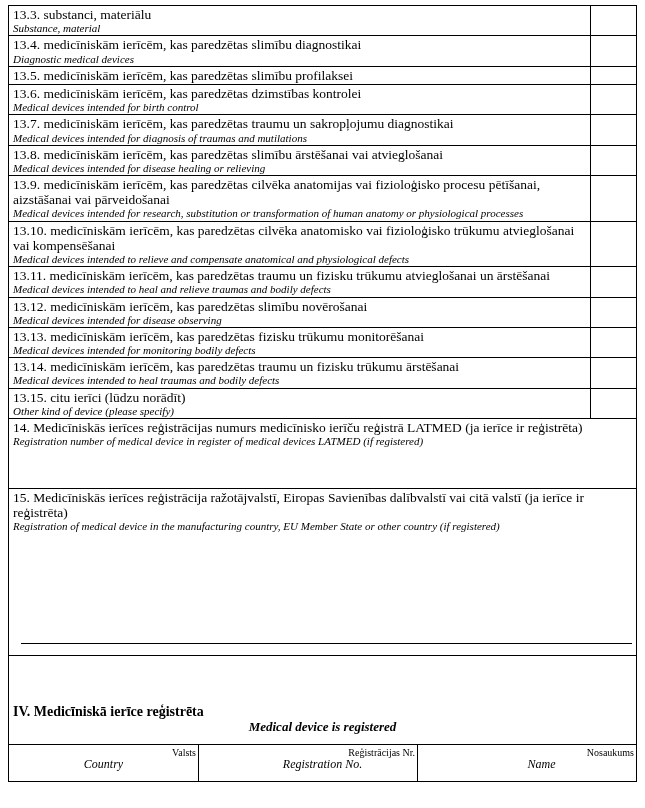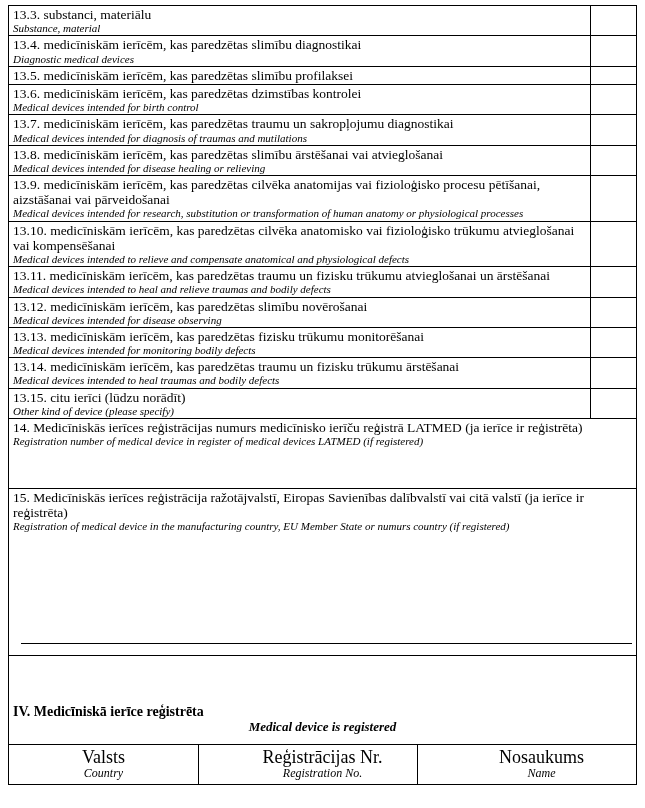--- a/index.html
+++ b/index.html
@@ -24,21 +24,21 @@
     border-bottom: 1px solid #000;
   }
   .section-row .cell-main { min-height: 44px; padding-top: 4px; margin-top: 44px; }
   .section-row .lv { font-weight: bold; font-size: 14px; }
   .section-row .en { font-weight: bold; font-style: italic; font-size: 13px; text-align: center; }
   .footer-row { display: flex; }
   .footer-row .fcell {
     flex: 1 1 0; text-align: center; padding: 2px 2px 4px 2px; min-height: 36px;
   }
   .footer-row .fcell + .fcell { border-left: 1px solid #000; padding-left: 31px; }
-  .footer-row .lv { font-size: 18px; }
+  .footer-row .lv { font-size: 10px; text-align: right; }
   .footer-row .en { font-size: 12px; }
   .doc-table > .footer-row { border-bottom: none; }
 </style>
 </head>
 <body>
 
 <div class="page">
   <div class="doc-table">
 
     <div class="trow">
@@ -147,21 +147,21 @@
     <div class="trow row14">
       <div class="cell-main">
         <div class="lv">14. Medicīniskās ierīces reģistrācijas numurs medicīnisko ierīču reģistrā LATMED (ja ierīce ir reģistrēta)</div>
         <div class="en">Registration number of medical device in register of medical devices LATMED (if registered)</div>
       </div>
     </div>
 
     <div class="trow row15">
       <div class="cell-main">
         <div class="lv">15. Medicīniskās ierīces reģistrācija ražotājvalstī, Eiropas Savienības dalībvalstī vai citā valstī (ja ierīce ir reģistrēta)</div>
-        <div class="en">Registration of medical device in the manufacturing country, EU Member State or numurs country (if registered)</div>
+        <div class="en">Registration of medical device in the manufacturing country, EU Member State or other country (if registered)</div>
         <div class="fill-line"></div>
       </div>
     </div>
 
     <div class="trow section-row">
       <div class="cell-main">
         <div class="lv">IV. Medicīniskā ierīce reģistrēta</div>
         <div class="en">Medical device is registered</div>
       </div>
     </div>

